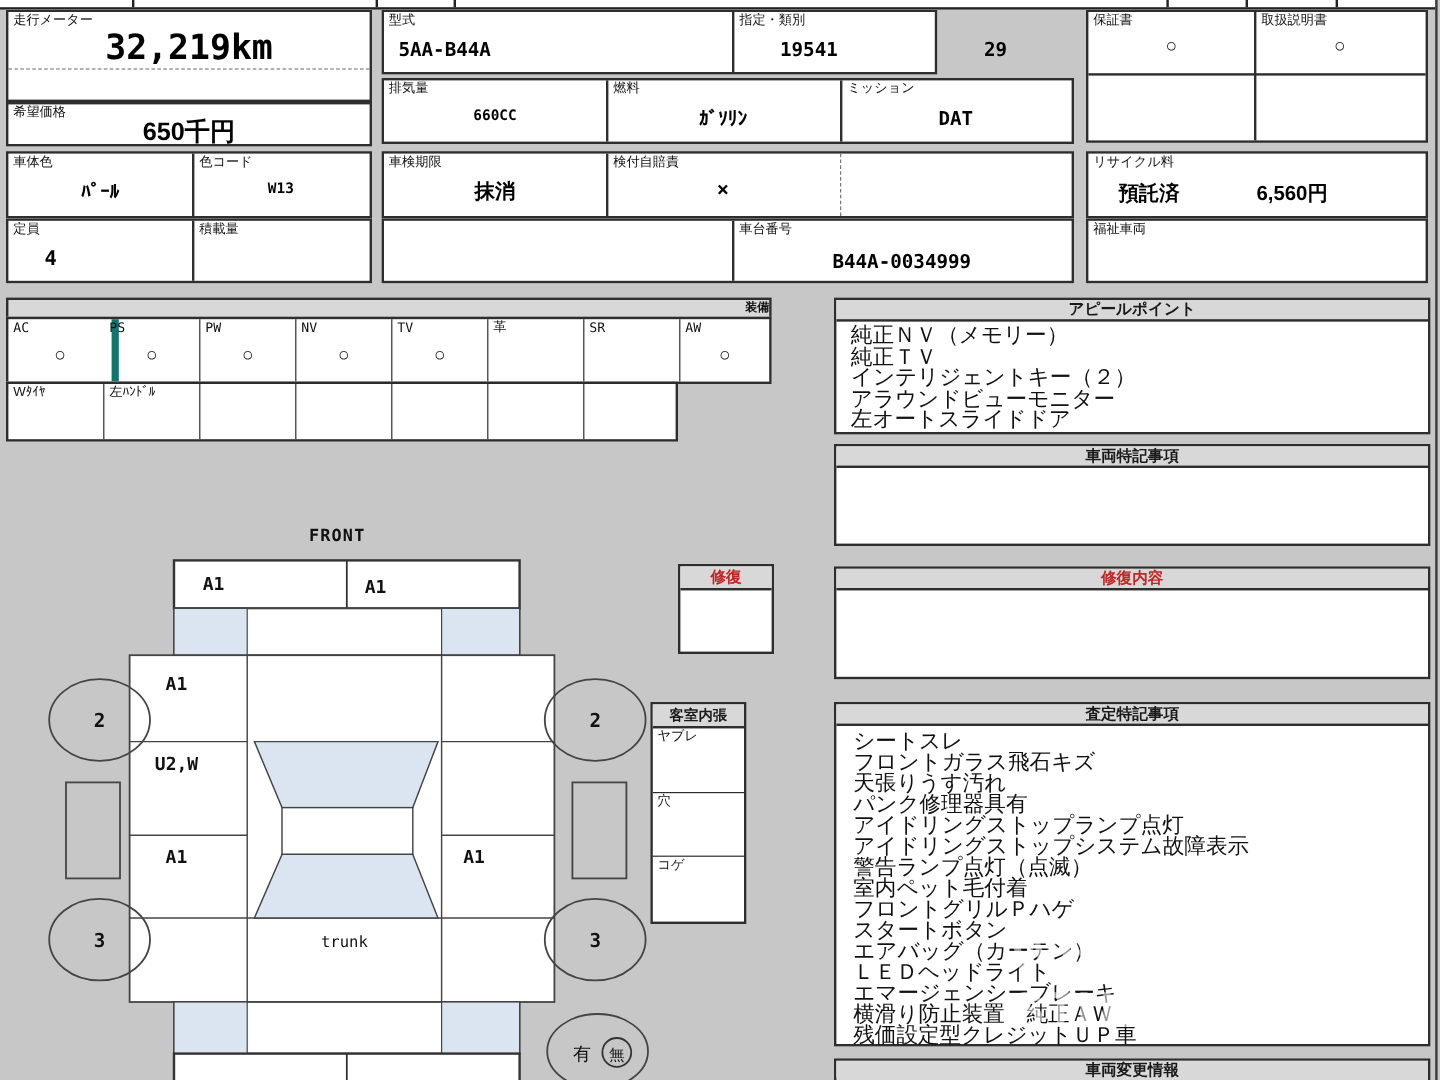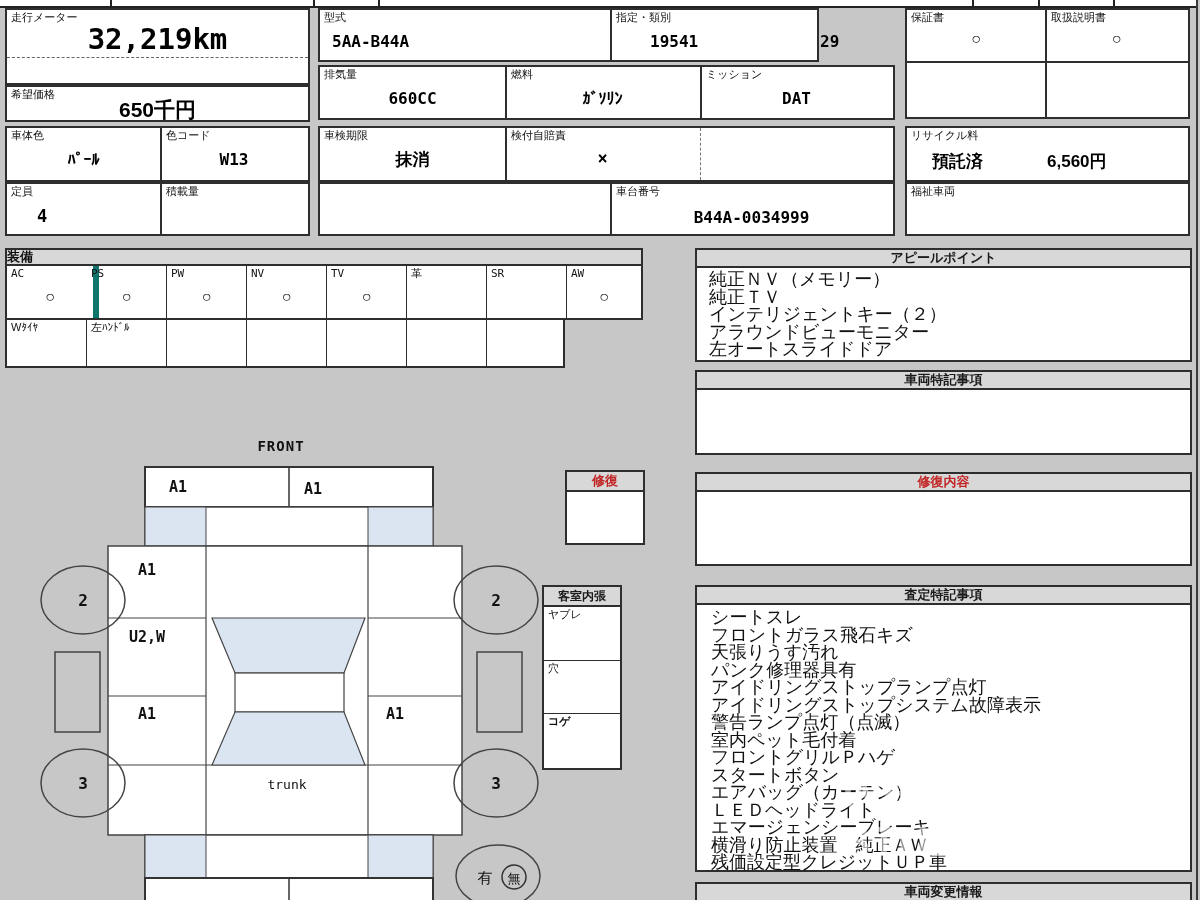--- a/index.html
+++ b/index.html
@@ -51,43 +51,43 @@
   </div>
   <div class="box" style="left:5px;top:85px;width:305px;height:37px;">
     <span class="lbl">希望価格</span>
     <div class="val jp" style="left:0;top:9px;width:100%;text-align:center;font-size:21px;">650千円</div>
   </div>
   <div class="box" style="left:5px;top:126px;width:305px;height:56px;padding-left:25px;">
     <div class="vline" style="left:153px;top:0;height:52px;"></div>
     <span class="lbl">車体色</span>
     <div class="val" style="left:0;top:22px;width:153px;text-align:center;font-size:16px;">ﾊﾟｰﾙ</div>
     <span class="lbl" style="left:159px;">色コード</span>
-    <div class="val" style="left:153px;top:22px;width:148px;text-align:center;font-size:16px;">W13</div>
+    <div class="val" style="left:153px;top:22px;width:148px;text-align:center;font-size:12px;">W13</div>
   </div>
   <div class="box" style="left:5px;top:182px;width:305px;height:54px;">
     <div class="vline" style="left:153px;top:0;height:50px;"></div>
     <span class="lbl">定員</span>
     <div class="val" style="left:30px;top:22px;font-size:17px;">4</div>
     <span class="lbl" style="left:159px;">積載量</span>
     <div class="val" style="left:200px;top:22px;font-size:17px;"></div>
   </div>
 
-  <div class="box" style="left:318px;top:8px;width:501px;height:54px;">
+  <div class="box" style="left:318px;top:8px;width:463px;height:54px;">
     <div class="vline" style="left:290px;top:0;height:50px;"></div>
     <span class="lbl">型式</span>
     <div class="val" style="left:12px;top:22px;font-size:16px;">5AA-B44A</div>
     <span class="lbl" style="left:296px;">指定・類別</span>
     <div class="val" style="left:330px;top:22px;font-size:16px;">19541</div>
     <div class="val" style="left:500px;top:22px;font-size:16px;">29</div>
   </div>
   <div class="box" style="left:318px;top:65px;width:577px;height:55px;">
     <div class="vline" style="left:185px;top:0;height:51px;"></div>
     <div class="vline" style="left:380px;top:0;height:51px;"></div>
     <span class="lbl">排気量</span>
-    <div class="val" style="left:0;top:22px;width:185px;text-align:center;font-size:16px;">660CC</div>
+    <div class="val" style="left:0;top:22px;width:185px;text-align:center;font-size:12px;">660CC</div>
     <span class="lbl" style="left:191px;">燃料</span>
     <div class="val" style="left:185px;top:22px;width:195px;text-align:center;font-size:16px;">ｶﾞｿﾘﾝ</div>
     <span class="lbl" style="left:386px;">ミッション</span>
     <div class="val" style="left:380px;top:22px;width:193px;text-align:center;font-size:16px;">DAT</div>
   </div>
   <div class="box" style="left:318px;top:126px;width:577px;height:56px;">
     <div class="vline" style="left:185px;top:0;height:52px;"></div>
     <div class="vline dash" style="left:380px;top:0;height:52px;"></div>
     <span class="lbl">車検期限</span>
     <div class="val jp" style="left:0;top:20px;width:185px;text-align:center;font-size:17px;">抹消</div>
@@ -111,21 +111,21 @@
   <div class="box" style="left:905px;top:126px;width:285px;height:56px;">
     <span class="lbl">リサイクル料</span>
     <div class="val jp" style="left:25px;top:22px;font-size:17px;">預託済</div>
     <div class="val jp" style="left:140px;top:22px;font-size:17px;">6,560円</div>
   </div>
   <div class="box" style="left:905px;top:182px;width:285px;height:54px;">
     <span class="lbl">福祉車両</span>
   </div>
 
   <div class="box" style="left:5px;top:248px;width:638px;height:18px;background:#d8d8d8;">
-    <div style="text-align:left;font-weight:bold;font-size:13px;line-height:14px;">装備</div>
+    <div style="text-align:right;font-weight:bold;font-size:10px;line-height:14px;">装備</div>
   </div>
   <div class="box" style="left:5px;top:264px;width:638px;height:56px;">
     <div class="cell" style="left:0px;top:0;width:92px;height:100%;border-right:6px solid #0f766e;">
       <span class="lbl" style="font-family:'DejaVu Sans Mono',monospace;">AC</span>
       <div class="mark" style="top:22px;">○</div>
     </div>
     <div class="cell" style="left:80px;top:0;width:80px;height:100%;border-right:1px solid #2e2e2e;">
       <span class="lbl" style="font-family:'DejaVu Sans Mono',monospace;">PS</span>
       <div class="mark" style="top:22px;">○</div>
     </div>
@@ -217,21 +217,21 @@
   </div>
 
   <div class="box" style="left:542px;top:585px;width:80px;height:185px;">
     <div class="hdr" style="height:20px;line-height:18px;font-size:12px;">客室内張</div>
     <div class="cell" style="left:0;top:20px;width:100%;height:53px;">
       <span class="lbl">ヤブレ</span>
     </div>
     <div class="cell" style="left:0;top:73px;width:100%;height:53px;border-top:1px solid #2e2e2e;">
       <span class="lbl">穴</span>
     </div>
-    <div class="cell" style="left:0;top:126px;width:100%;height:55px;border-top:1px solid #2e2e2e;font-weight:bold;">
+    <div class="cell" style="left:0;top:126px;width:100%;height:55px;border-top:1px solid #2e2e2e;">
       <span class="lbl">コゲ</span>
     </div>
   </div>
 
   <svg width="560" height="470" viewBox="0 430 560 470" style="position:absolute;left:0;top:430px;">
 
     <text x="281" y="451" text-anchor="middle" font-size="14" font-weight="bold" fill="#1d1dbb" letter-spacing="1">FRONT</text>
 
     <rect x="145" y="467" width="288" height="40" fill="#ffffff" stroke="#333" stroke-width="2"></rect>
     <line x1="289" y1="467" x2="289" y2="507" stroke="#333" stroke-width="1.5"></line>

